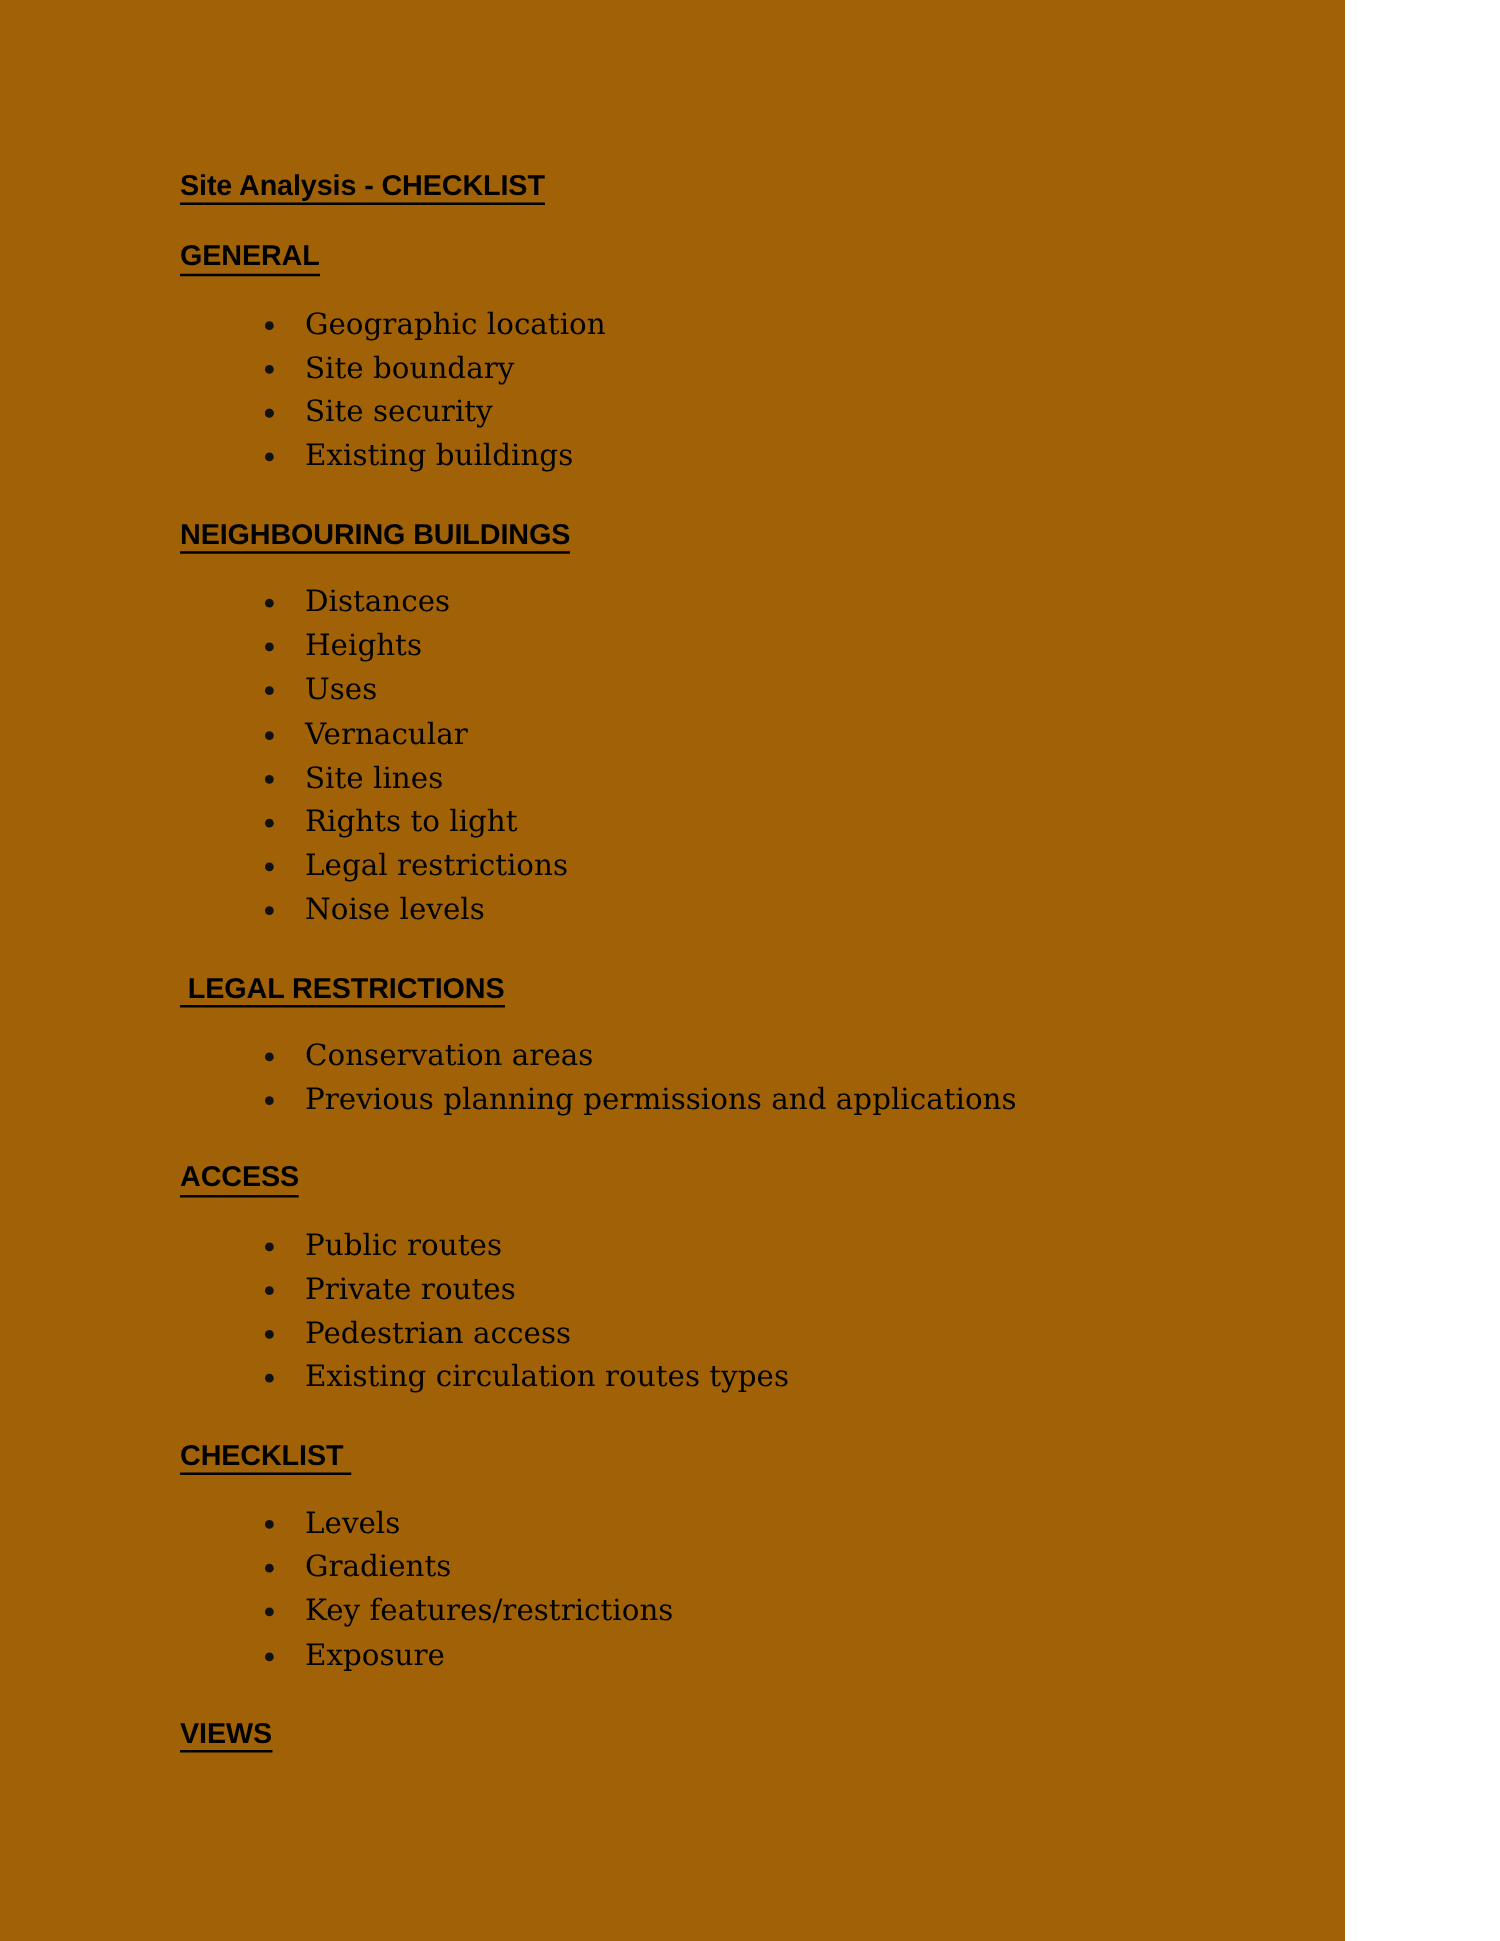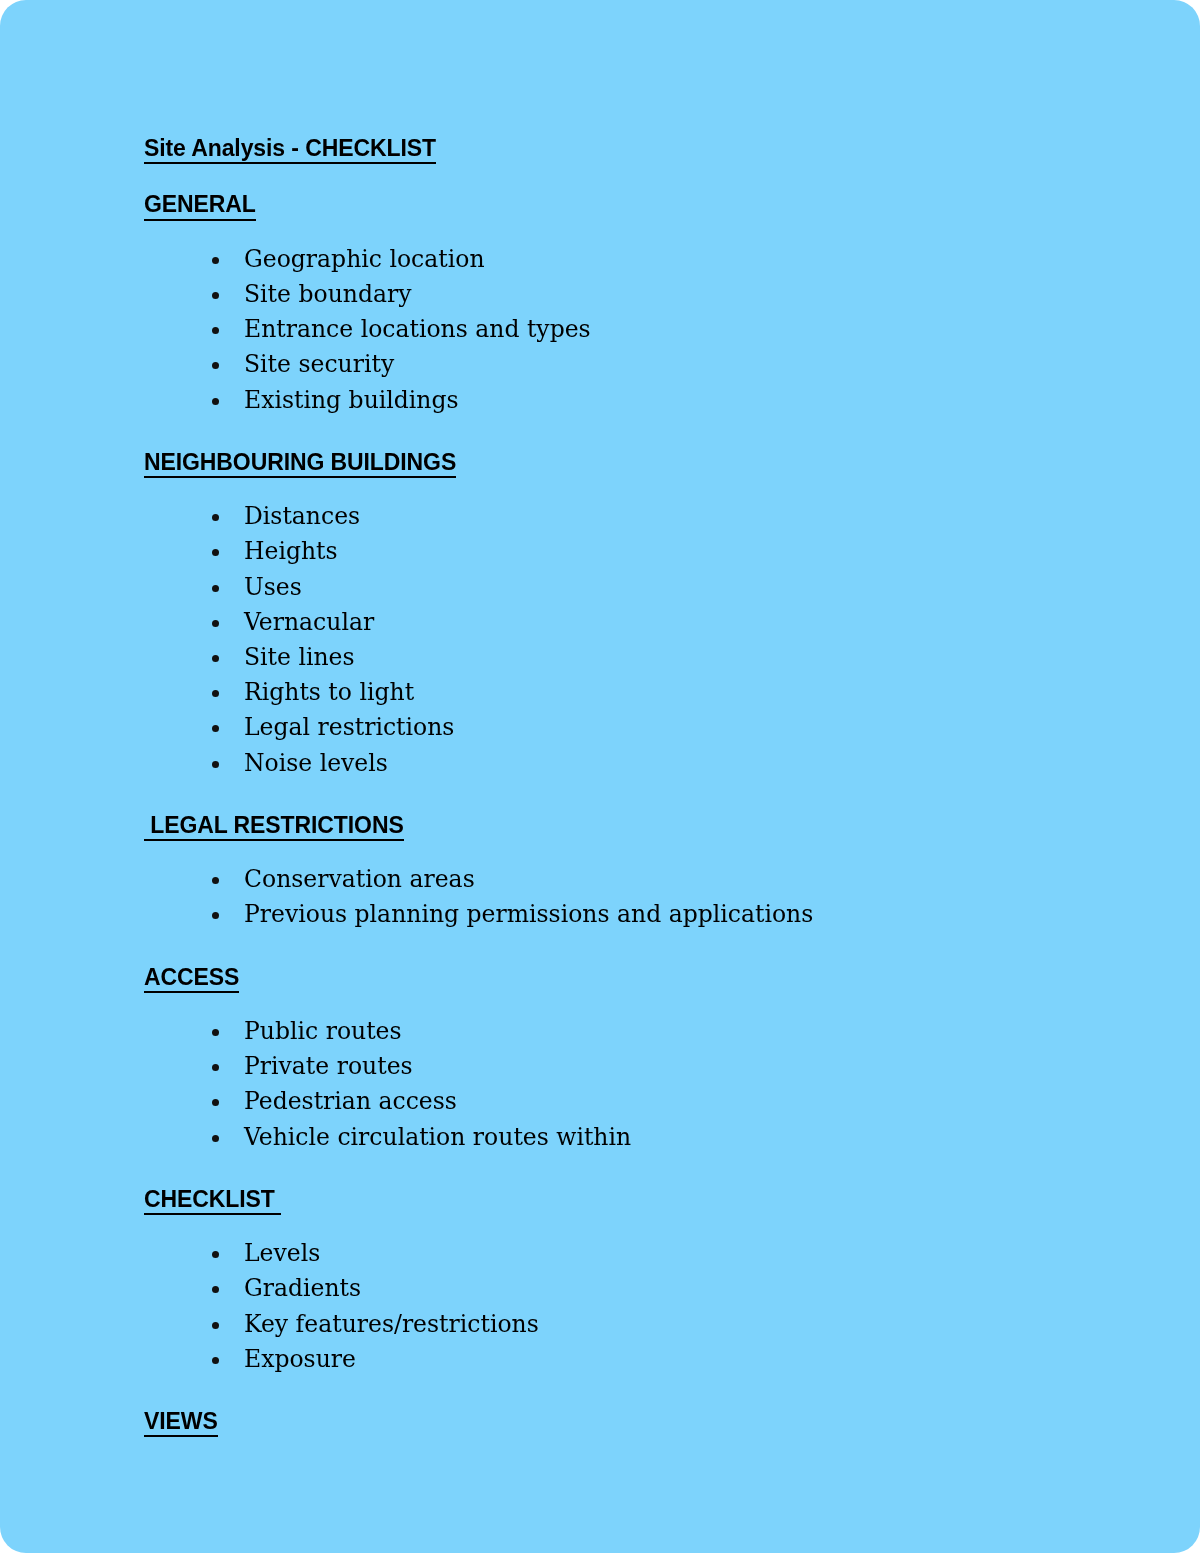--- a/index.html
+++ b/index.html
@@ -4,26 +4,25 @@
 <title>Site Analysis - CHECKLIST</title>
 <style>
   html, body {
     margin: 0;
     padding: 0;
     background: #ffffff;
   }
 
   .page {
     position: relative;
-    width: 1200px;
+    width: 1076px;
     height: 1553px;
-    background: #7dd3fc;
+    background: #a16207;
     overflow: hidden;
     box-sizing: border-box;
-    border-radius: 26px;
   }
 
   .doc-body {
     position: absolute;
     left: 144px;
     top: 136px;
     width: 920px;
   }
 
   
@@ -100,21 +99,21 @@
 
     <div class="doc-title"><span class="u">Site Analysis - CHECKLIST</span></div>
 
     <div class="gap-title-to-heading"></div>
 
     <div class="section-heading"><span class="u">GENERAL</span></div>
     <div class="gap-heading-to-list"></div>
     <ul class="checklist">
       <li><span class="bullet"></span><span>Geographic location</span></li>
       <li><span class="bullet"></span><span>Site boundary</span></li>
-      <li><span class="bullet"></span><span>Entrance locations and types</span></li>
+      <li><span class="bullet"></span></li>
       <li><span class="bullet"></span><span>Site security</span></li>
       <li><span class="bullet"></span><span>Existing buildings</span></li>
     </ul>
 
     <div class="gap-list-to-heading"></div>
 
     <div class="section-heading"><span class="u">NEIGHBOURING BUILDINGS</span></div>
     <div class="gap-heading-to-list"></div>
     <ul class="checklist">
       <li><span class="bullet"></span><span>Distances</span></li>
@@ -137,21 +136,21 @@
     </ul>
 
     <div class="gap-list-to-heading"></div>
 
     <div class="section-heading"><span class="u">ACCESS</span></div>
     <div class="gap-heading-to-list"></div>
     <ul class="checklist">
       <li><span class="bullet"></span><span>Public routes</span></li>
       <li><span class="bullet"></span><span>Private routes</span></li>
       <li><span class="bullet"></span><span>Pedestrian access</span></li>
-      <li><span class="bullet"></span><span>Vehicle circulation routes within</span></li>
+      <li><span class="bullet"></span><span>Existing circulation routes types</span></li>
     </ul>
 
     <div class="gap-list-to-heading"></div>
 
     <div class="section-heading"><span class="u">CHECKLIST </span></div>
     <div class="gap-heading-to-list"></div>
     <ul class="checklist">
       <li><span class="bullet"></span><span>Levels</span></li>
       <li><span class="bullet"></span><span>Gradients</span></li>
       <li><span class="bullet"></span><span>Key features/restrictions</span></li>

